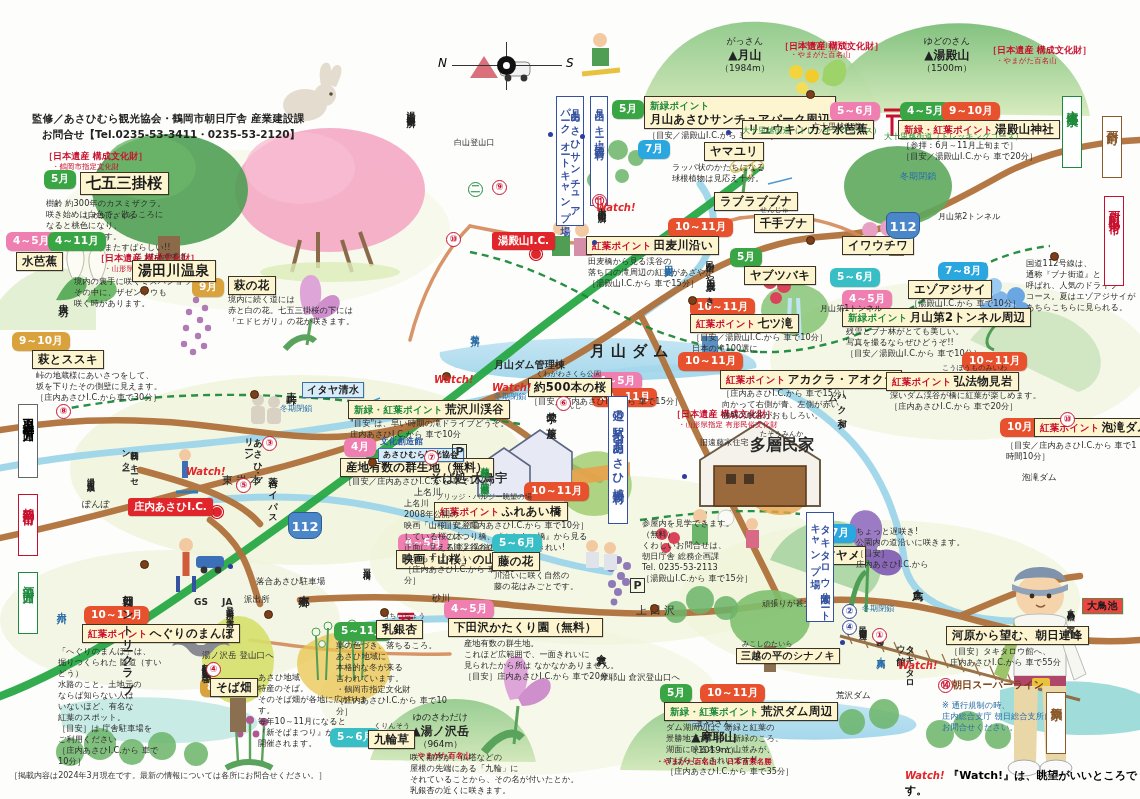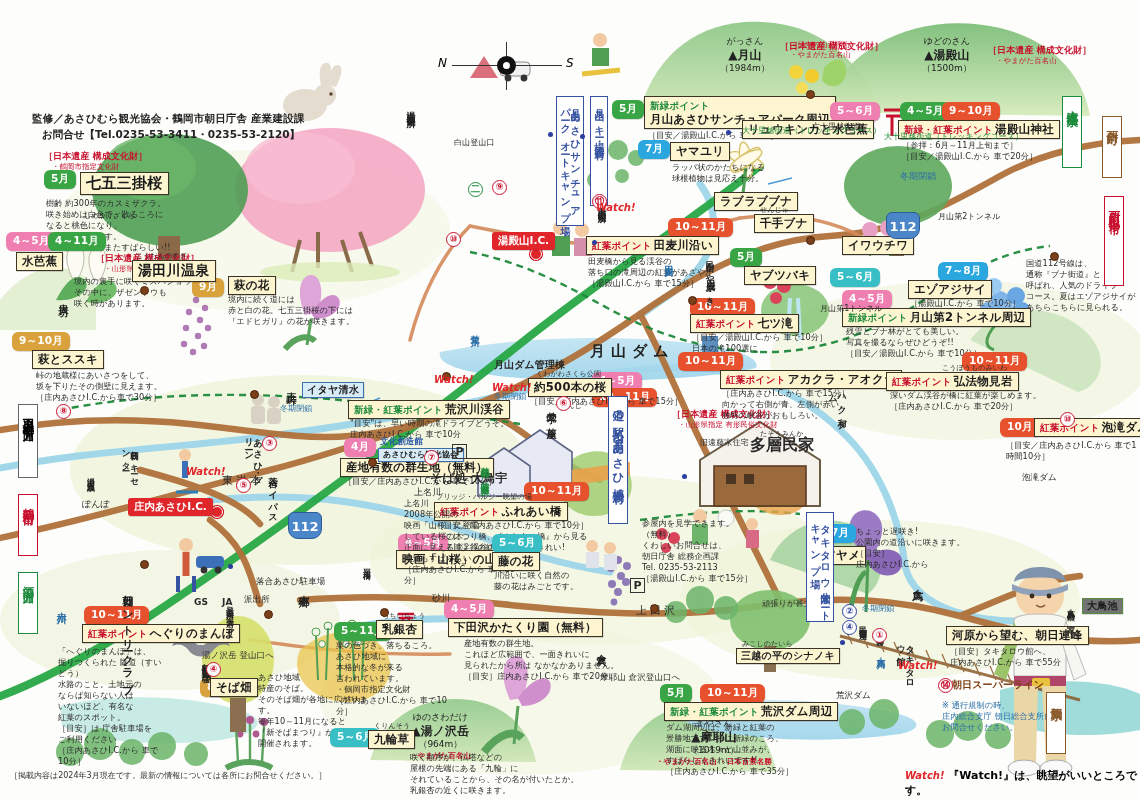--- a/index.html
+++ b/index.html
@@ -641,21 +641,21 @@
   <div class="lbl" style="left:132px;top:260px;font-size:14px;">湯田川温泉</div>
 
   <span class="pill green" style="left:612px;top:100px;">5月</span>
   <div class="lbl" style="left:644px;top:96px;">
     <span class="pre green">新緑ポイント</span><br>
     <span>月山あさひサンチュアパーク周辺</span>
   </div>
   <div class="note" style="left:648px;top:130px;">［目安／湯殿山I.C.から 車で5分］</div>
 
   <span class="pill blue" style="left:638px;top:140px;">7月</span>
-  <div class="lbl" style="left:670px;top:142px;">ヤマユリ</div>
+  <div class="lbl" style="left:704px;top:142px;">ヤマユリ</div>
   <div class="note" style="left:672px;top:162px;">ラッパ状のかたちになる
 球根植物は見応え十分。</div>
 
   <span class="pill pink" style="left:830px;top:102px;">5～6月</span>
   <div class="lbl" style="left:742px;top:120px;text-align:center;">リュウキンカと水芭蕉</div>
 
   <span class="pill green" style="left:900px;top:102px;">4～5月</span>
   <span class="pill redorange" style="left:942px;top:102px;">9～10月</span>
   <div class="lbl" style="left:898px;top:120px;">
     <span class="pre">新緑・紅葉ポイント</span><span>湯殿山神社</span>
@@ -893,21 +893,21 @@
   <div class="vtext" style="left:122px;top:444px;height:48px;font-size:8.5px;">朝日スキーセンター</div>
   <div class="vtext" style="left:122px;top:586px;height:110px;font-size:11px;">朝日カントリークラブ</div>
   <div class="vtext" style="left:202px;top:656px;height:60px;font-size:9.5px;">鶴岡市朝日庁舎</div>
   <div class="vtext" style="left:406px;top:104px;height:80px;font-size:9px;">湯殿山参籠所</div>
   <div class="vtext" style="left:598px;top:200px;height:62px;font-size:8.5px;">湯殿山山籠所</div>
   <div class="vtext" style="left:706px;top:254px;height:54px;font-size:8.5px;">民宿かやぶき</div>
   <div class="vtext" style="left:896px;top:638px;height:54px;font-size:9px;">タキタロウ館</div>
   <div class="vtext" style="left:858px;top:620px;height:52px;font-size:8px;">民宿朝日屋</div>
   <div class="vtext" style="left:876px;top:626px;height:46px;font-size:7.5px;">朝日観光会</div>
   <div class="vtext" style="left:1066px;top:602px;height:52px;font-size:8px;">大鳥自然の家</div>
-  <div class="lbl small" style="left:1082px;top:598px;background:#737373;border-color:#5a8a3c;">大鳥池</div>
+  <div class="lbl small" style="left:1082px;top:598px;background:#ef4444;border-color:#5a8a3c;">大鳥池</div>
 
   <div class="note" style="left:222px;top:474px;font-size:11px;letter-spacing:3px;">東岩本</div>
   <div class="vtext" style="left:268px;top:470px;height:60px;font-size:9px;">落合バイパス</div>
   <div class="vtext" style="left:298px;top:586px;height:30px;font-size:11px;">本郷</div>
   <div class="note" style="left:636px;top:604px;font-size:11px;letter-spacing:3px;">上田沢</div>
   <div class="vtext" style="left:596px;top:646px;height:30px;font-size:10px;">倉沢</div>
   <div class="vtext" style="left:912px;top:580px;height:32px;font-size:11px;">大鳥</div>
   <div class="vtext" style="left:56px;top:604px;height:30px;font-size:10px;color:#2a6ea8;">赤川</div>
   <div class="vtext" style="left:876px;top:650px;height:34px;font-size:9px;color:#2a6ea8;">大鳥川</div>
   <div class="vtext" style="left:470px;top:328px;height:36px;font-size:9px;color:#2a6ea8;">梵字川</div>

